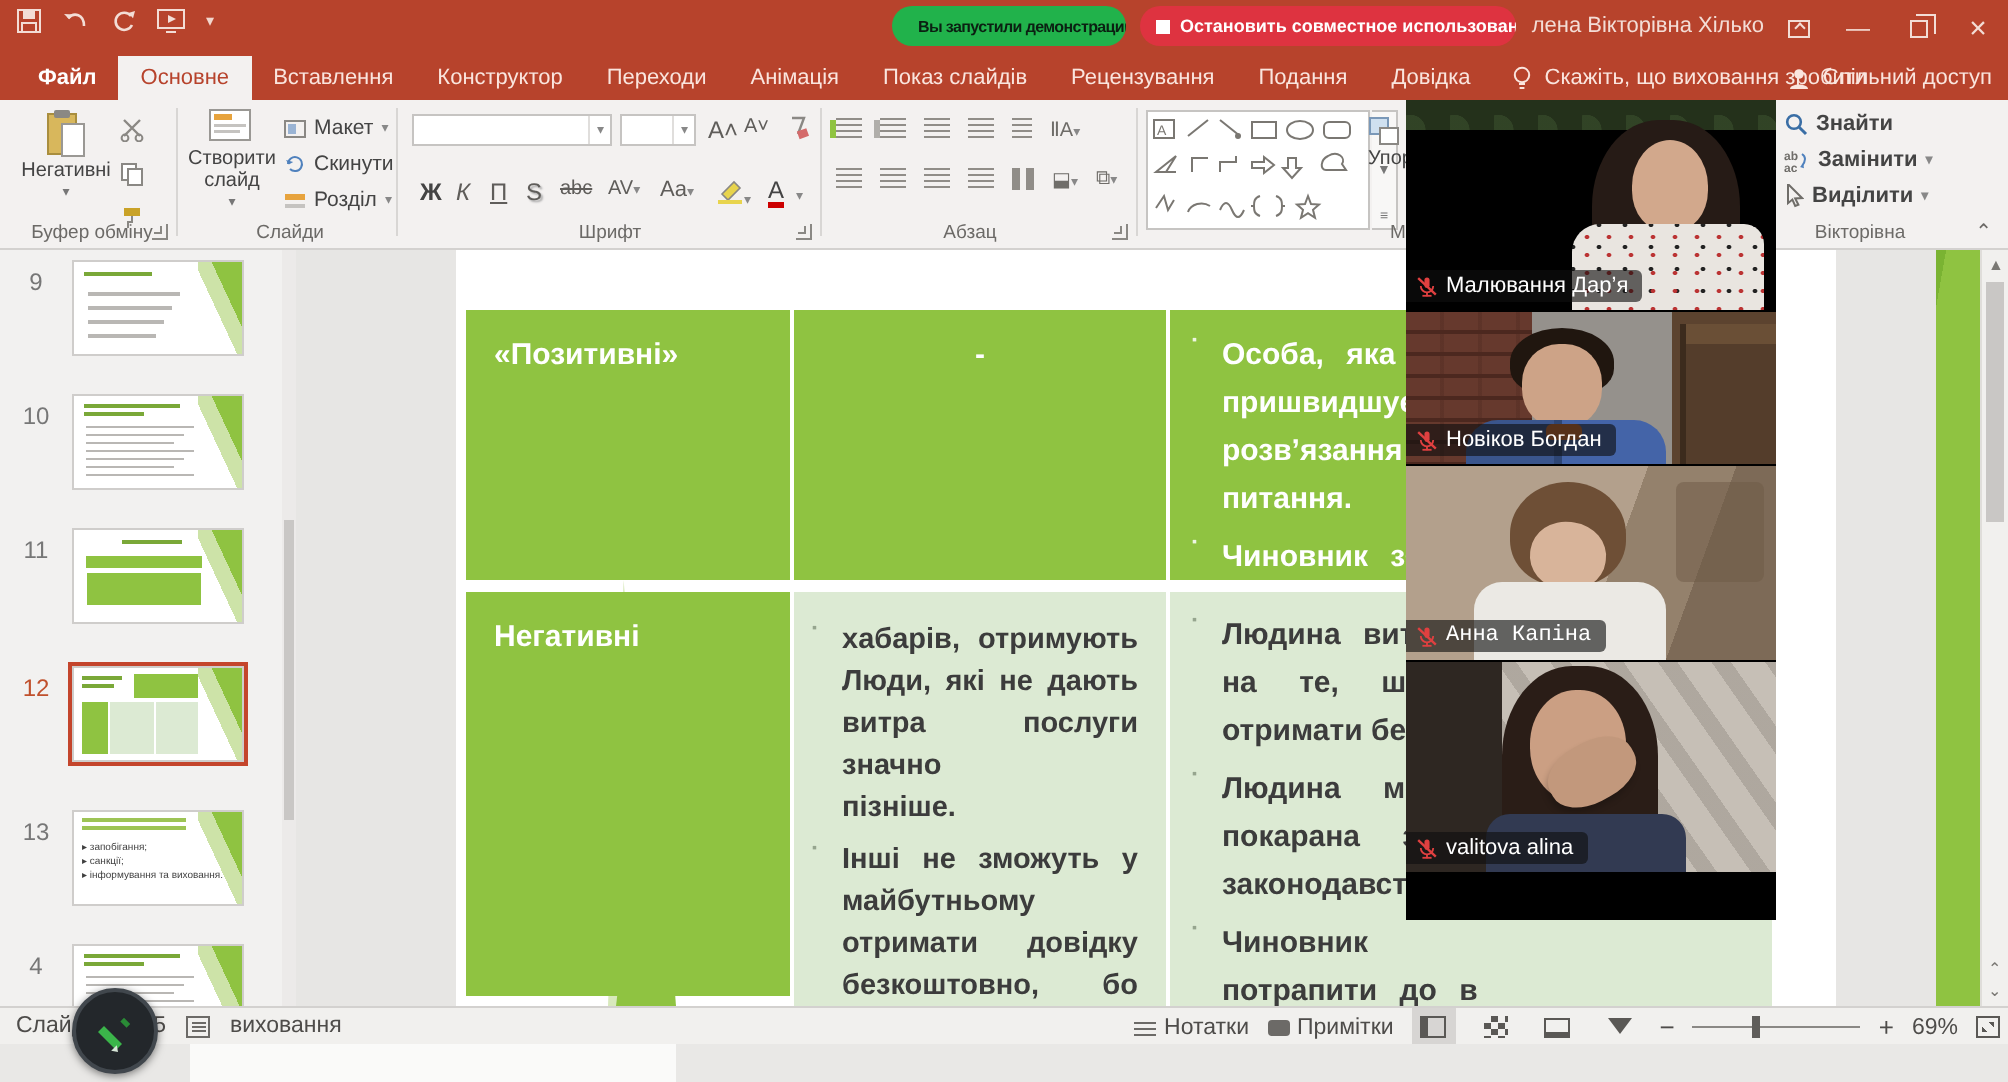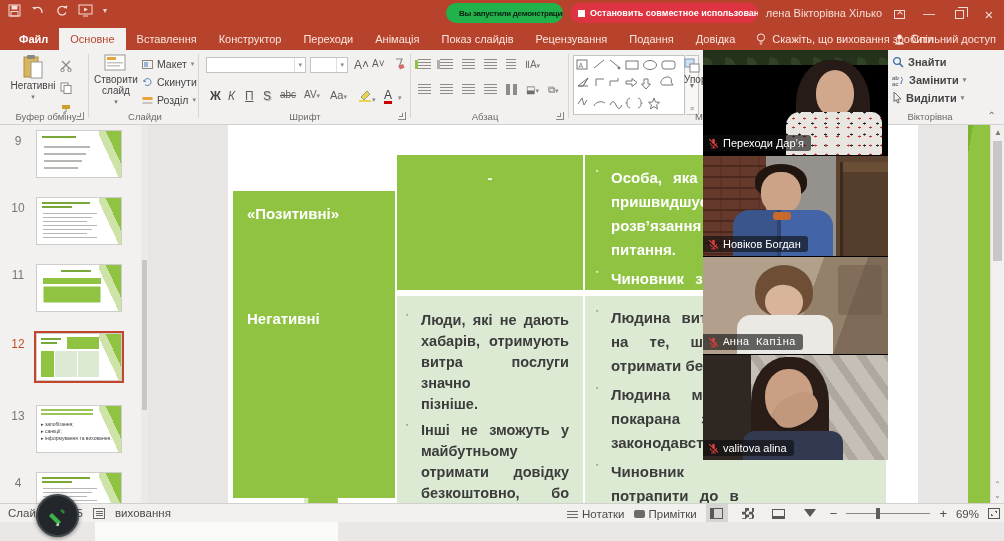--- a/index.html
+++ b/index.html
@@ -125,21 +125,21 @@
       linear-gradient(120deg,#b9a48d 0 22%, #c9b59c 22% 38%, #9b8林0 0), 
       linear-gradient(200deg,#c2ad94 0 40%, #8d7b66 40% 70%, #6e5f4e 70%);}
   .v1 .extra { left:0; top:0; width:100%; height:15px;
       background:radial-gradient(circle at 10% 100%, #42583275 30%, transparent 31%) 0 0/22px 15px repeat-x, #4a63387d; }
   .v1 .hair { right:18px; top:10px; width:74px; height:96px; border-radius:45% 45% 30% 30%; background:#261b16; }
   .v1 .face { right:34px; top:20px; width:38px; height:46px; border-radius:50% 50% 45% 45%; background:#d2a88c; }
   .v1 .bodyy { right:6px; top:62px; width:96px; height:46px; border-radius:14px 10px 0 0;
       background:radial-gradient(#b33 1px, transparent 1.4px) 2px 2px/11px 9px, 
                  radial-gradient(#222 1px, transparent 1.4px) 7px 6px/13px 11px, #e9e5e0; }
   
-  .v2 { height:101px;text-decoration:underline; }
+  .v2 { height:77px;text-decoration:underline; }
   .v2 .vbg { inset:0; background:linear-gradient(90deg,#66392d 0 34%, #95918c 34% 72%, #5c432f 72%); }
   .v2 .extra { left:0; top:0; width:34%; height:100%;
       background:repeating-linear-gradient(#0000 0 9px, #4c281f 9px 11px),
                  repeating-linear-gradient(90deg,#0000 0 17px, #4c281f55 17px 19px); }
   .v2 .extra2 { right:0; top:6px; width:26%; height:94%; background:#543d2b;
       border-left:3px solid #3c2b1d; box-shadow:inset 0 10px 0 #6a4f36; }
   .v2 .hair { left:52px; top:8px; width:52px; height:34px; border-radius:50% 50% 40% 40%; background:#20160f; }
   .v2 .face { left:58px; top:16px; width:40px; height:42px; border-radius:46%; background:#cda387; }
   .v2 .bodyy { left:30px; top:54px; width:100px; height:47px; border-radius:16px 16px 0 0;
       background:linear-gradient(90deg,#3a558c 0 44%, #2e4675 44% 48%, #4464a8 48%); }
@@ -552,21 +552,21 @@
     </div>
 
   <div class="canvas">
     <div class="slidearea">
       <div class="wedge2"></div>
       <div class="wedge1"></div>
       <div class="green-stripe"></div>
     </div>
   </div>
 
-  <div class="cell green" style="left:233px; top:155px; width:162px; height:135px;margin-top:36px;">
+  <div class="cell green" style="left:233px; top:155px; width:162px; height:135px;">
     <div class="cell-label">«Позитивні»</div>
   </div>
   <div class="cell green" style="left:397px; top:155px; width:186px; height:135px;">
     <div class="dash-center">-</div>
   </div>
   <div class="cell green c3" style="left:585px; top:155px; width:301px; height:135px; padding:11px 8px 0 26px;" id="r1c3">
       <div class="para">
         <div class="tl s1">Особа, яка д</div>
         <div class="tl">пришвидшує</div>
         <div class="tl">розв’язання</div>
@@ -575,22 +575,22 @@
       <div class="para">
         <div class="tl s1">Чиновник зба</div>
       </div>
     </div>
 
   <div class="cell green" style="left:233px; top:296px; width:162px; height:202px;">
     <div class="cell-label">Негативні</div>
   </div>
   <div class="cell light c2" style="left:397px; top:296px; width:186px; height:207px; padding:14px 14px 0 24px;" id="r2c2">
       <div class="para">
+        <div class="tl jl">хабарів, отримують</div>
         <div class="tl jl">Люди, які не дають</div>
-        <div class="tl jl">хабарів, отримують</div>
         <div class="tl jl">витра послуги значно</div>
         <div class="tl">пізніше.</div>
       </div>
       <div class="para">
         <div class="tl jl">Інші не зможуть у</div>
         <div class="tl">майбутньому</div>
         <div class="tl jl">отримати довідку</div>
         <div class="tl jl">безкоштовно, бо</div>
       </div>
     </div>
@@ -619,21 +619,21 @@
         <div class="face"></div>
         <div class="bodyy"></div>
         <div class="vlabel">
           <svg width="11" height="11" viewBox="0 0 12 12">
             <rect x="4.6" y="0.8" width="2.8" height="5.6" rx="1.4" fill="#e04040"></rect>
             <path d="M2.6 5.5 a3.4 3.4 0 0 0 6.8 0" fill="none" stroke="#e04040"></path>
             <line x1="6" y1="9" x2="6" y2="11" stroke="#e04040"></line>
             <line x1="3.5" y1="10.8" x2="8.5" y2="10.8" stroke="#e04040"></line>
             <line x1="1.2" y1="1.2" x2="10.8" y2="10.2" stroke="#e04040" stroke-width="1.3"></line>
           </svg>
-          <span>Переходи Дар’я</span>
+          <span>Малювання Дар’я</span>
         </div>
       </div>
       <div class="vtile v2">
         <div class="vbg"></div>
         <div class="extra"></div>
         <div class="extra2"></div>
         <div class="hair"></div>
         <div class="face"></div>
         <div class="bodyy"></div>
         <div class="vlabel">

